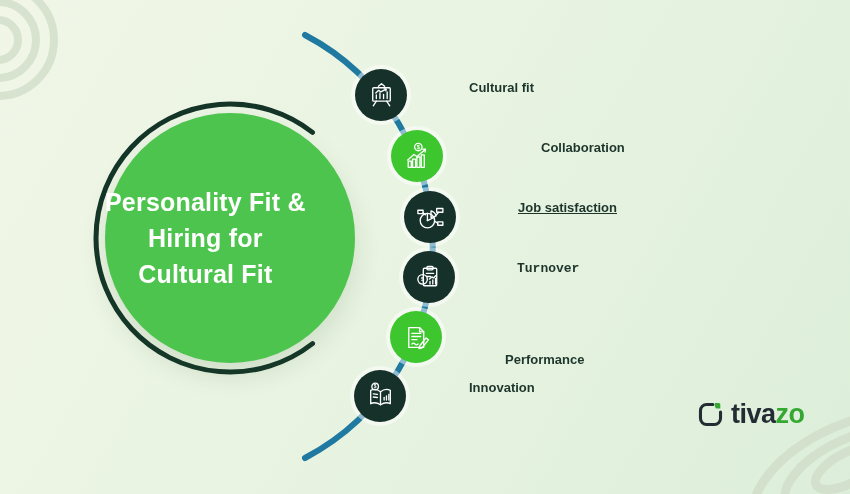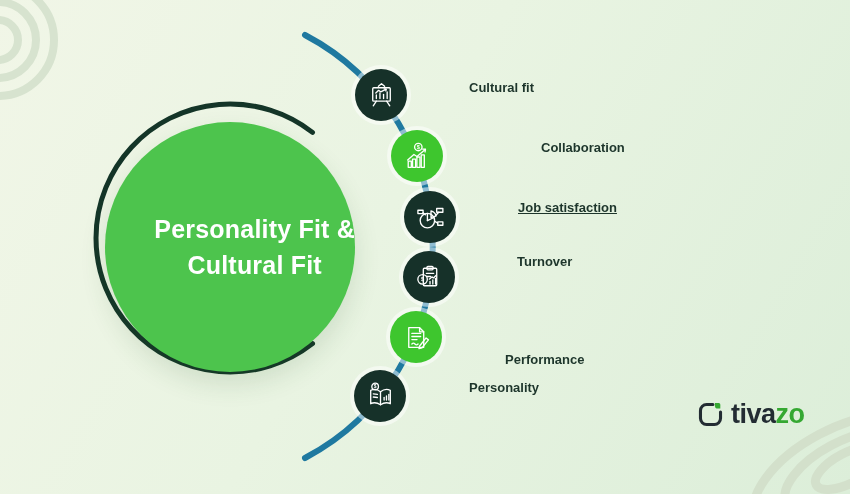--- a/index.html
+++ b/index.html
@@ -4,40 +4,40 @@
 <style>
   html,body{margin:0;padding:0;}
   .stage{
     position:relative;width:850px;height:494px;overflow:hidden;
     font-family:"Liberation Sans",sans-serif;
     background:linear-gradient(120deg,#f1f6e7 0%,#e9f4e2 45%,#dceed9 100%);
   }
   .decor,.flow{position:absolute;left:0;top:0;width:850px;height:494px;pointer-events:none;}
   
   .big-circle{
-    position:absolute;left:105px;top:122px;width:250px;height:250px;border-radius:50%;
-    background:#4dc44d;display:flex;align-items:center;justify-content:flex-end;text-align:center;
+    position:absolute;left:105px;top:113px;width:250px;height:250px;border-radius:50%;
+    background:#4dc44d;display:flex;align-items:center;justify-content:flex-start;text-align:center;
     box-shadow:0 12px 26px rgba(40,90,40,.14);
   }
   .big-circle-text{color:#fff;font-weight:bold;font-size:25px;line-height:36px;letter-spacing:.2px;}
   
   .node{
     position:absolute;width:52px;height:52px;border-radius:50%;
     display:flex;align-items:center;justify-content:center;
     box-shadow:0 0 0 4px rgba(255,255,255,.5);
   }
   .node svg{width:33px;height:33px;display:block;}
   .node-dark{background:#163129;}
   .node-green{background:#3ec62e;}
   .n1{left:355px;top:69px;}  .n2{left:391px;top:130px;} .n3{left:404px;top:191px;}
   .n4{left:403px;top:251px;} .n5{left:390px;top:311px;} .n6{left:354px;top:370px;}
   
   .lbl{position:absolute;font-size:13px;font-weight:bold;color:#1d352b;white-space:nowrap;}
   .l1{left:469px;top:80px;}  .l2{left:504px;top:140px;margin-left:37px;} .l3{left:518px;top:200px;text-decoration:underline;}
-  .l4{left:517px;top:254px;} .l5{left:505px;top:320px;margin-top:32px;} .l6{left:469px;top:380px;}
+  .l4{left:517px;top:261px;font-family:Liberation Mono, monospace;} .l5{left:505px;top:320px;margin-top:32px;} .l6{left:469px;top:380px;}
   
   .logo{position:absolute;left:697px;top:401px;display:flex;align-items:center;gap:7px;}
   .logo svg{width:27px;height:27px;display:block;}
   .logo-text{font-size:27px;font-weight:bold;letter-spacing:-.5px;line-height:27px;}
   .logo-dark{color:#232c33;}
   .logo-green{color:#35a832;}
   .icon-stroke{fill:none;stroke:#fff;stroke-width:1.3;stroke-linecap:round;stroke-linejoin:round;}
   .icon-txt{fill:#fff;font-family:"Liberation Sans",sans-serif;font-weight:bold;}
 </style>
 </head>
@@ -59,20 +59,21 @@
   </svg>
 
   <svg class="flow" viewBox="0 0 850 494">
     <path d="M305 35 A239 239 0 0 1 305 458" stroke="#1f79a0" stroke-width="6" stroke-linecap="round" fill="none"></path>
     <path d="M312.5 132.4 A134 134 0 1 0 312.5 343.6" stroke="#143528" stroke-width="5" stroke-linecap="round" fill="none"></path>
   </svg>
 
   <div class="big-circle">
     <div class="big-circle-text">
       <div>Personality Fit &amp;</div>
+      <div>Hiring for</div>
       <div>Cultural Fit</div>
     </div>
   </div>
 
   <div class="node node-dark n1">
     <svg viewBox="0 0 32 32">
       <g class="icon-stroke">
         <polyline points="13,7 16,4.6 19,7"></polyline>
         <rect x="7.5" y="8.5" width="17" height="13" rx="1"></rect>
         <line x1="11" y1="19" x2="11" y2="15.5"></line>
@@ -163,21 +164,21 @@
         <line x1="9" y1="13.5" x2="13" y2="14"></line>
         <line x1="9" y1="16.5" x2="13" y2="17"></line>
         <circle cx="10.8" cy="6.3" r="3.2"></circle>
         <line x1="19.5" y1="19.5" x2="19.5" y2="17"></line>
         <line x1="21.8" y1="19.5" x2="21.8" y2="15.5"></line>
         <line x1="24.1" y1="19.5" x2="24.1" y2="14"></line>
       </g>
       <text x="10.8" y="8" text-anchor="middle" font-size="4.8" class="icon-txt">$</text>
     </svg>
   </div>
-  <div class="lbl l6">Personality</div>
+  <div class="lbl l6">Innovation</div>
 
   <div class="logo">
     <svg viewBox="0 0 28 28">
       <path d="M16.5 3.6 H10 A6.4 6.4 0 0 0 3.6 10 V18 A6.4 6.4 0 0 0 10 24.4 H18 A6.4 6.4 0 0 0 24.4 18 V11.5" fill="none" stroke="#232c33" stroke-width="3.2" stroke-linecap="round"></path>
       <path d="M18.6 2.2 h4 a1.6 1.6 0 0 1 1.6 1.6 v4 h-2.6 a3 3 0 0 1 -3 -3 z" fill="#35a832"></path>
     </svg>
     <span class="logo-text"><span class="logo-dark">tiva</span><span class="logo-green">zo</span></span>
   </div>
 
 </div>

